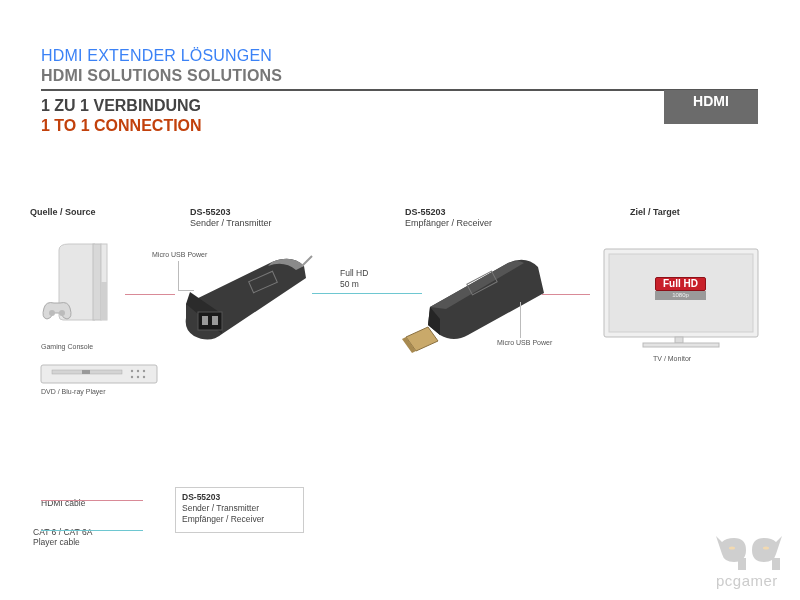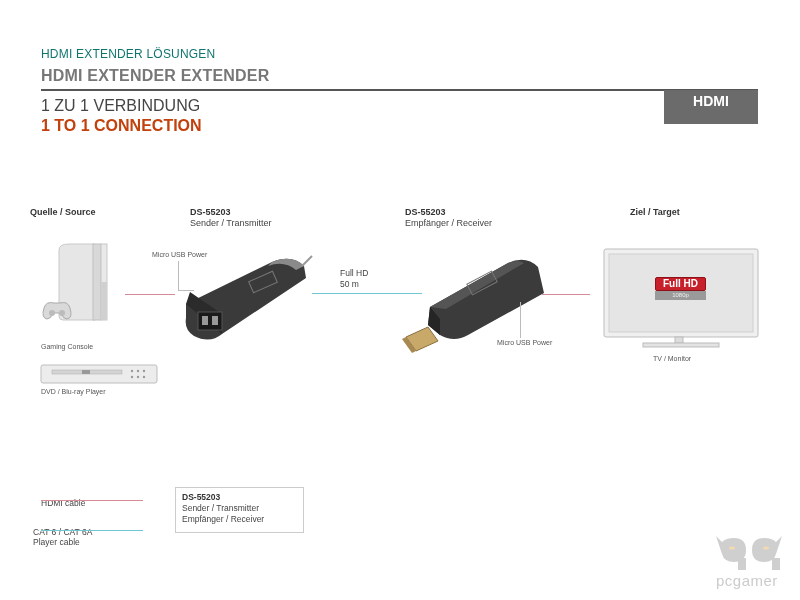--- a/index.html
+++ b/index.html
@@ -1,37 +1,37 @@
 <!DOCTYPE html>
 <html><head>
 <meta charset="utf-8">
 <style>
   * { margin:0; padding:0; box-sizing:border-box; }
   body { width:800px; height:600px; background:#ffffff; position:relative; overflow:hidden; font-family:"Liberation Sans", sans-serif; color:#333; }
   .abs { position:absolute; }
-  .h-de { left:41px; top:47px; font-size:12px; color:#0f766e; letter-spacing:0.2px; }
+  .h-de { left:41px; top:47px; font-size:16px; color:#3b82f6; letter-spacing:0.2px; }
   .h-en { left:41px; top:67px; font-size:16px; font-weight:bold; color:#777; letter-spacing:0.2px; }
   .rule { left:41px; top:89px; width:717px; height:2px; background:#555; }
   .badge { left:664px; top:90px; width:94px; height:34px; background:#6b6b6b; color:#fff; font-weight:bold; font-size:14px; text-align:center; line-height:22px; }
-  .s-de { left:41px; top:97px; font-size:16px; color:#444; }
+  .s-de { left:41px; top:97px; font-size:16px; color:#444;font-weight:bold; }
   .s-en { left:41px; top:117px; font-size:16px; font-weight:bold; color:#c2410c; }
   .colhead { font-size:9px; text-align:left; color:#444; line-height:11px; }
   .colhead b { color:#333; }
   .small { font-size:7px; color:#555; }
   .red-line { height:1px; background:#d98a97; }
   .cyan-line { height:1px; background:#6ec7d1; }
   .legend-text { font-size:8.5px; color:#444; line-height:10px; }
   .legend-box { left:175px; top:487px; width:129px; height:46px; border:1px solid #ccc; padding:4px 6px; font-size:8.5px; color:#444; line-height:11px; }
   .legend-box b { font-size:8.5px; color:#333; }
 </style>
 </head>
 <body>
 
 <div class="abs h-de">HDMI EXTENDER LÖSUNGEN</div>
-<div class="abs h-en">HDMI EXTENDER EXTENDER</div>
+<div class="abs h-en">HDMI SOLUTIONS SOLUTIONS</div>
 <div class="abs rule"></div>
 <div class="abs badge">HDMI</div>
 <div class="abs s-de">1 ZU 1 VERBINDUNG</div>
 <div class="abs s-en">1 TO 1 CONNECTION</div>
 
 <div class="abs colhead" style="left:30px; top:207px; width:100px;"><b>Quelle / Source</b></div>
 
 <div class="abs colhead" style="left:190px; top:207px; width:115px;">
   <b>DS-55203</b><br>
   <span>Sender / Transmitter</span>

